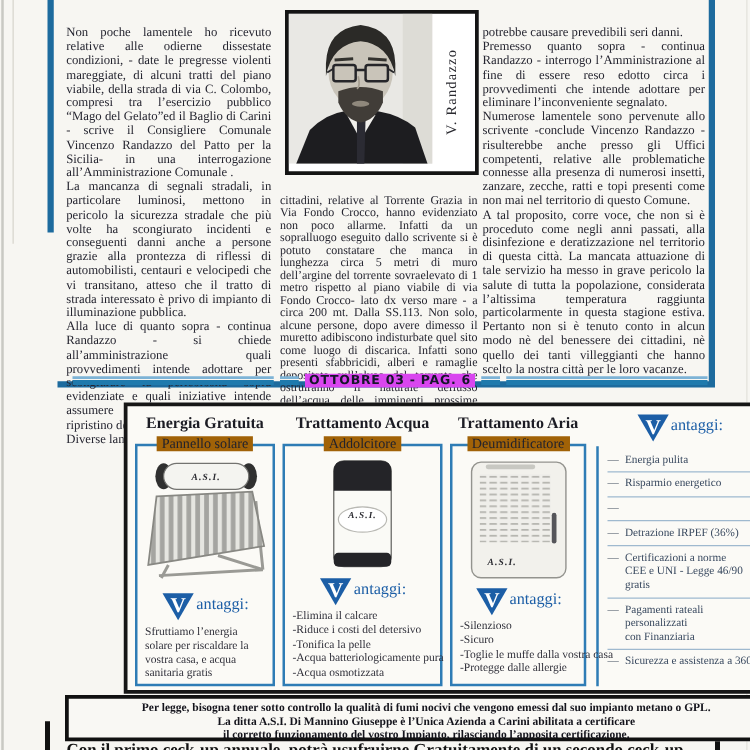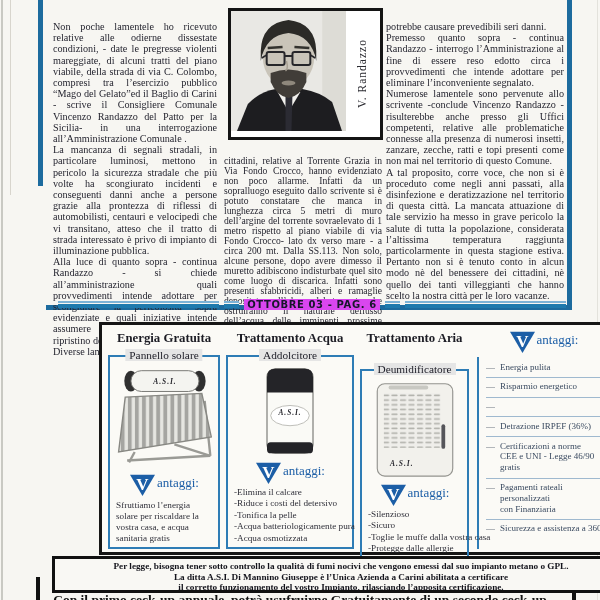--- a/index.html
+++ b/index.html
@@ -47,32 +47,32 @@
 
   
   .ad-box{
     position:absolute;left:55px;top:322px;width:518px;height:233px;
     border:3px solid #161616;box-sizing:border-box;background:#fbfaf6;
     display:flex;gap:4px;padding:3px 4px 3px 5px;margin-left:44px;
   }
   .pcol{display:flex;flex-direction:column;}
   .pcol.a{width:114px;}
   .pcol.b{width:130px;}
-  .pcol.c{width:111px;gap:14px;}
+  .pcol.c{width:111px;}
   .pcol-title{
     text-align:center;font-weight:bold;font-size:12.8px;line-height:20px;height:20px;
     color:#1c1c24;white-space:nowrap;
   }
   .pcol-frame{
     flex:1;border:2px solid #2e7cb5;margin:7px 1px 0 1px;position:relative;
     display:flex;flex-direction:column;align-items:center;padding-top:8px;box-sizing:border-box;
   }
   .pcol-legend{
     position:absolute;top:-8px;left:50%;transform:translateX(-50%);
-    background:#e5e5e5;padding:0 4px;font-size:11.3px;color:#22222c;white-space:nowrap;
+    background:#a16207;padding:0 4px;font-size:11.3px;color:#22222c;white-space:nowrap;
   }
   .product{flex:none;}
   .vrow{display:flex;align-items:flex-start;justify-content:center;margin:3px 0 2px;}
   .vlogo{flex:none;}
   .vlogo-letter{fill:#ffffff;font-family:"Liberation Serif",serif;font-weight:bold;font-size:19px;text-anchor:middle;}
   .vtext{color:#1c5ea6;font-size:13px;margin:3px 0 0 1px;}
   .benefit-text{font-size:9.2px;line-height:11px;text-align:left;padding:1px 5px 0 6px;color:#30303a;}
   .benefit-list{width:100%;font-size:9.2px;line-height:11.4px;padding:0 2px 2px 6px;box-sizing:border-box;color:#30303a;}
   .benefit-list div{white-space:nowrap;}
 

